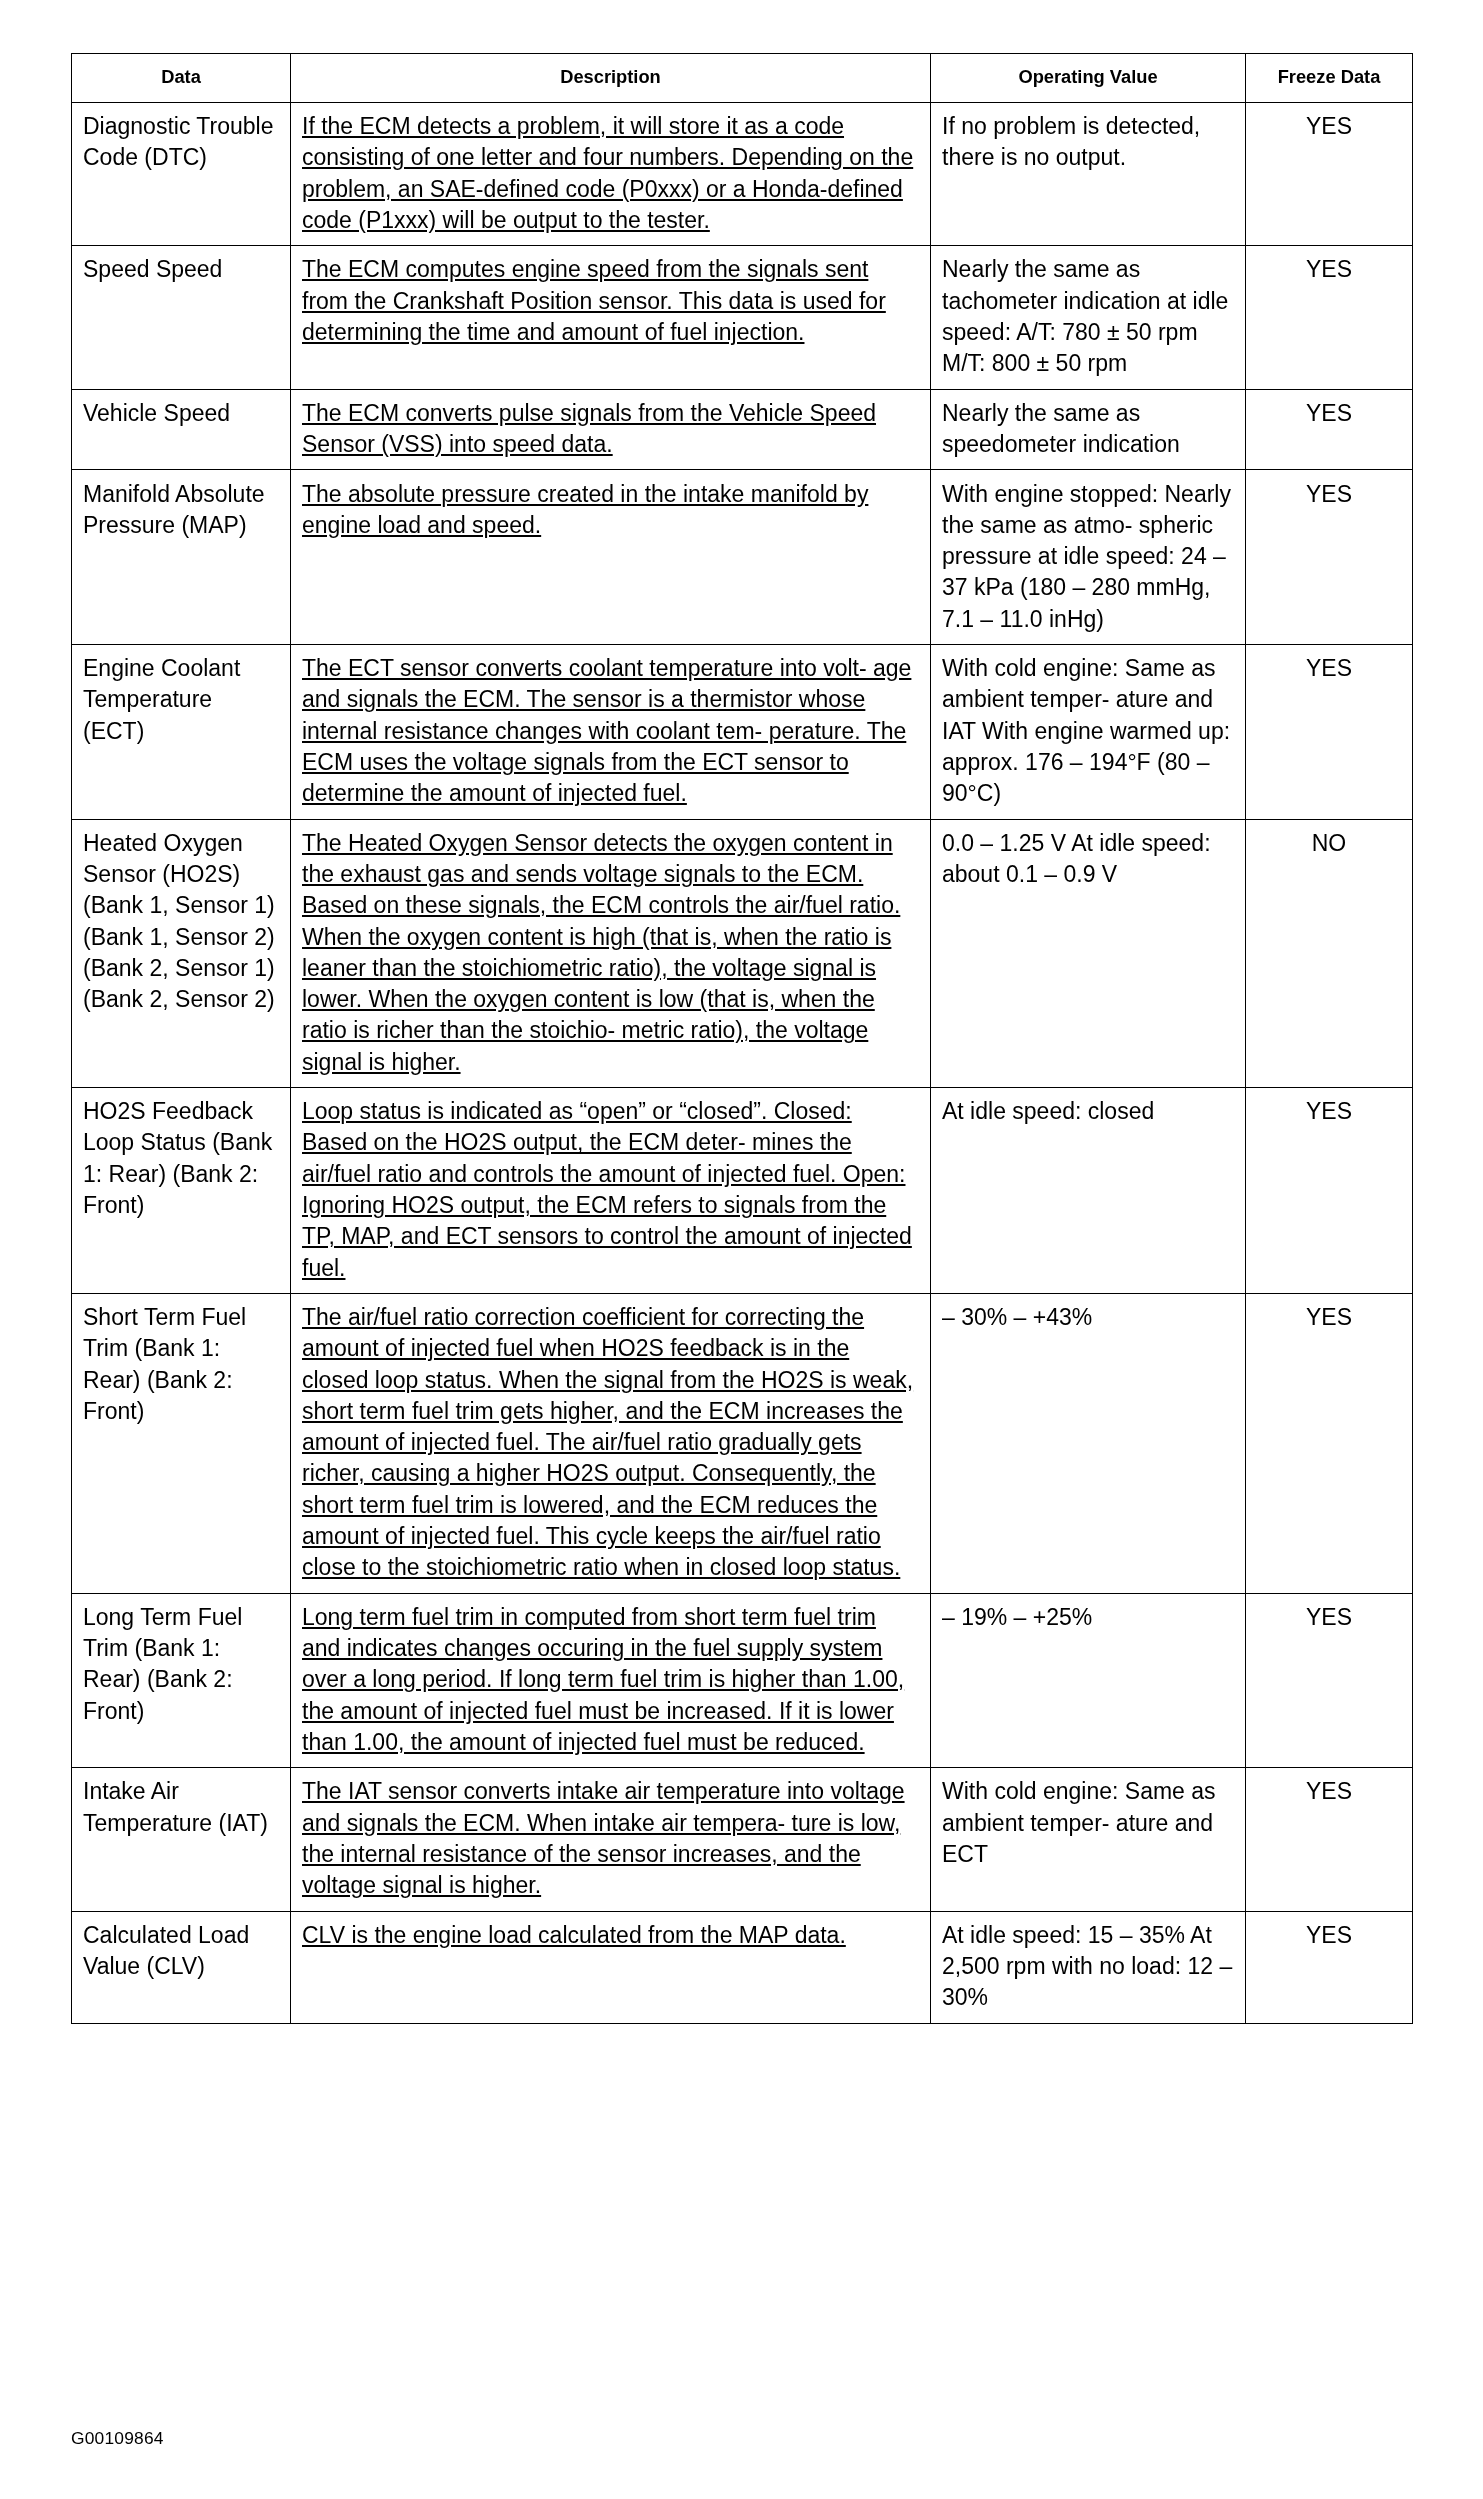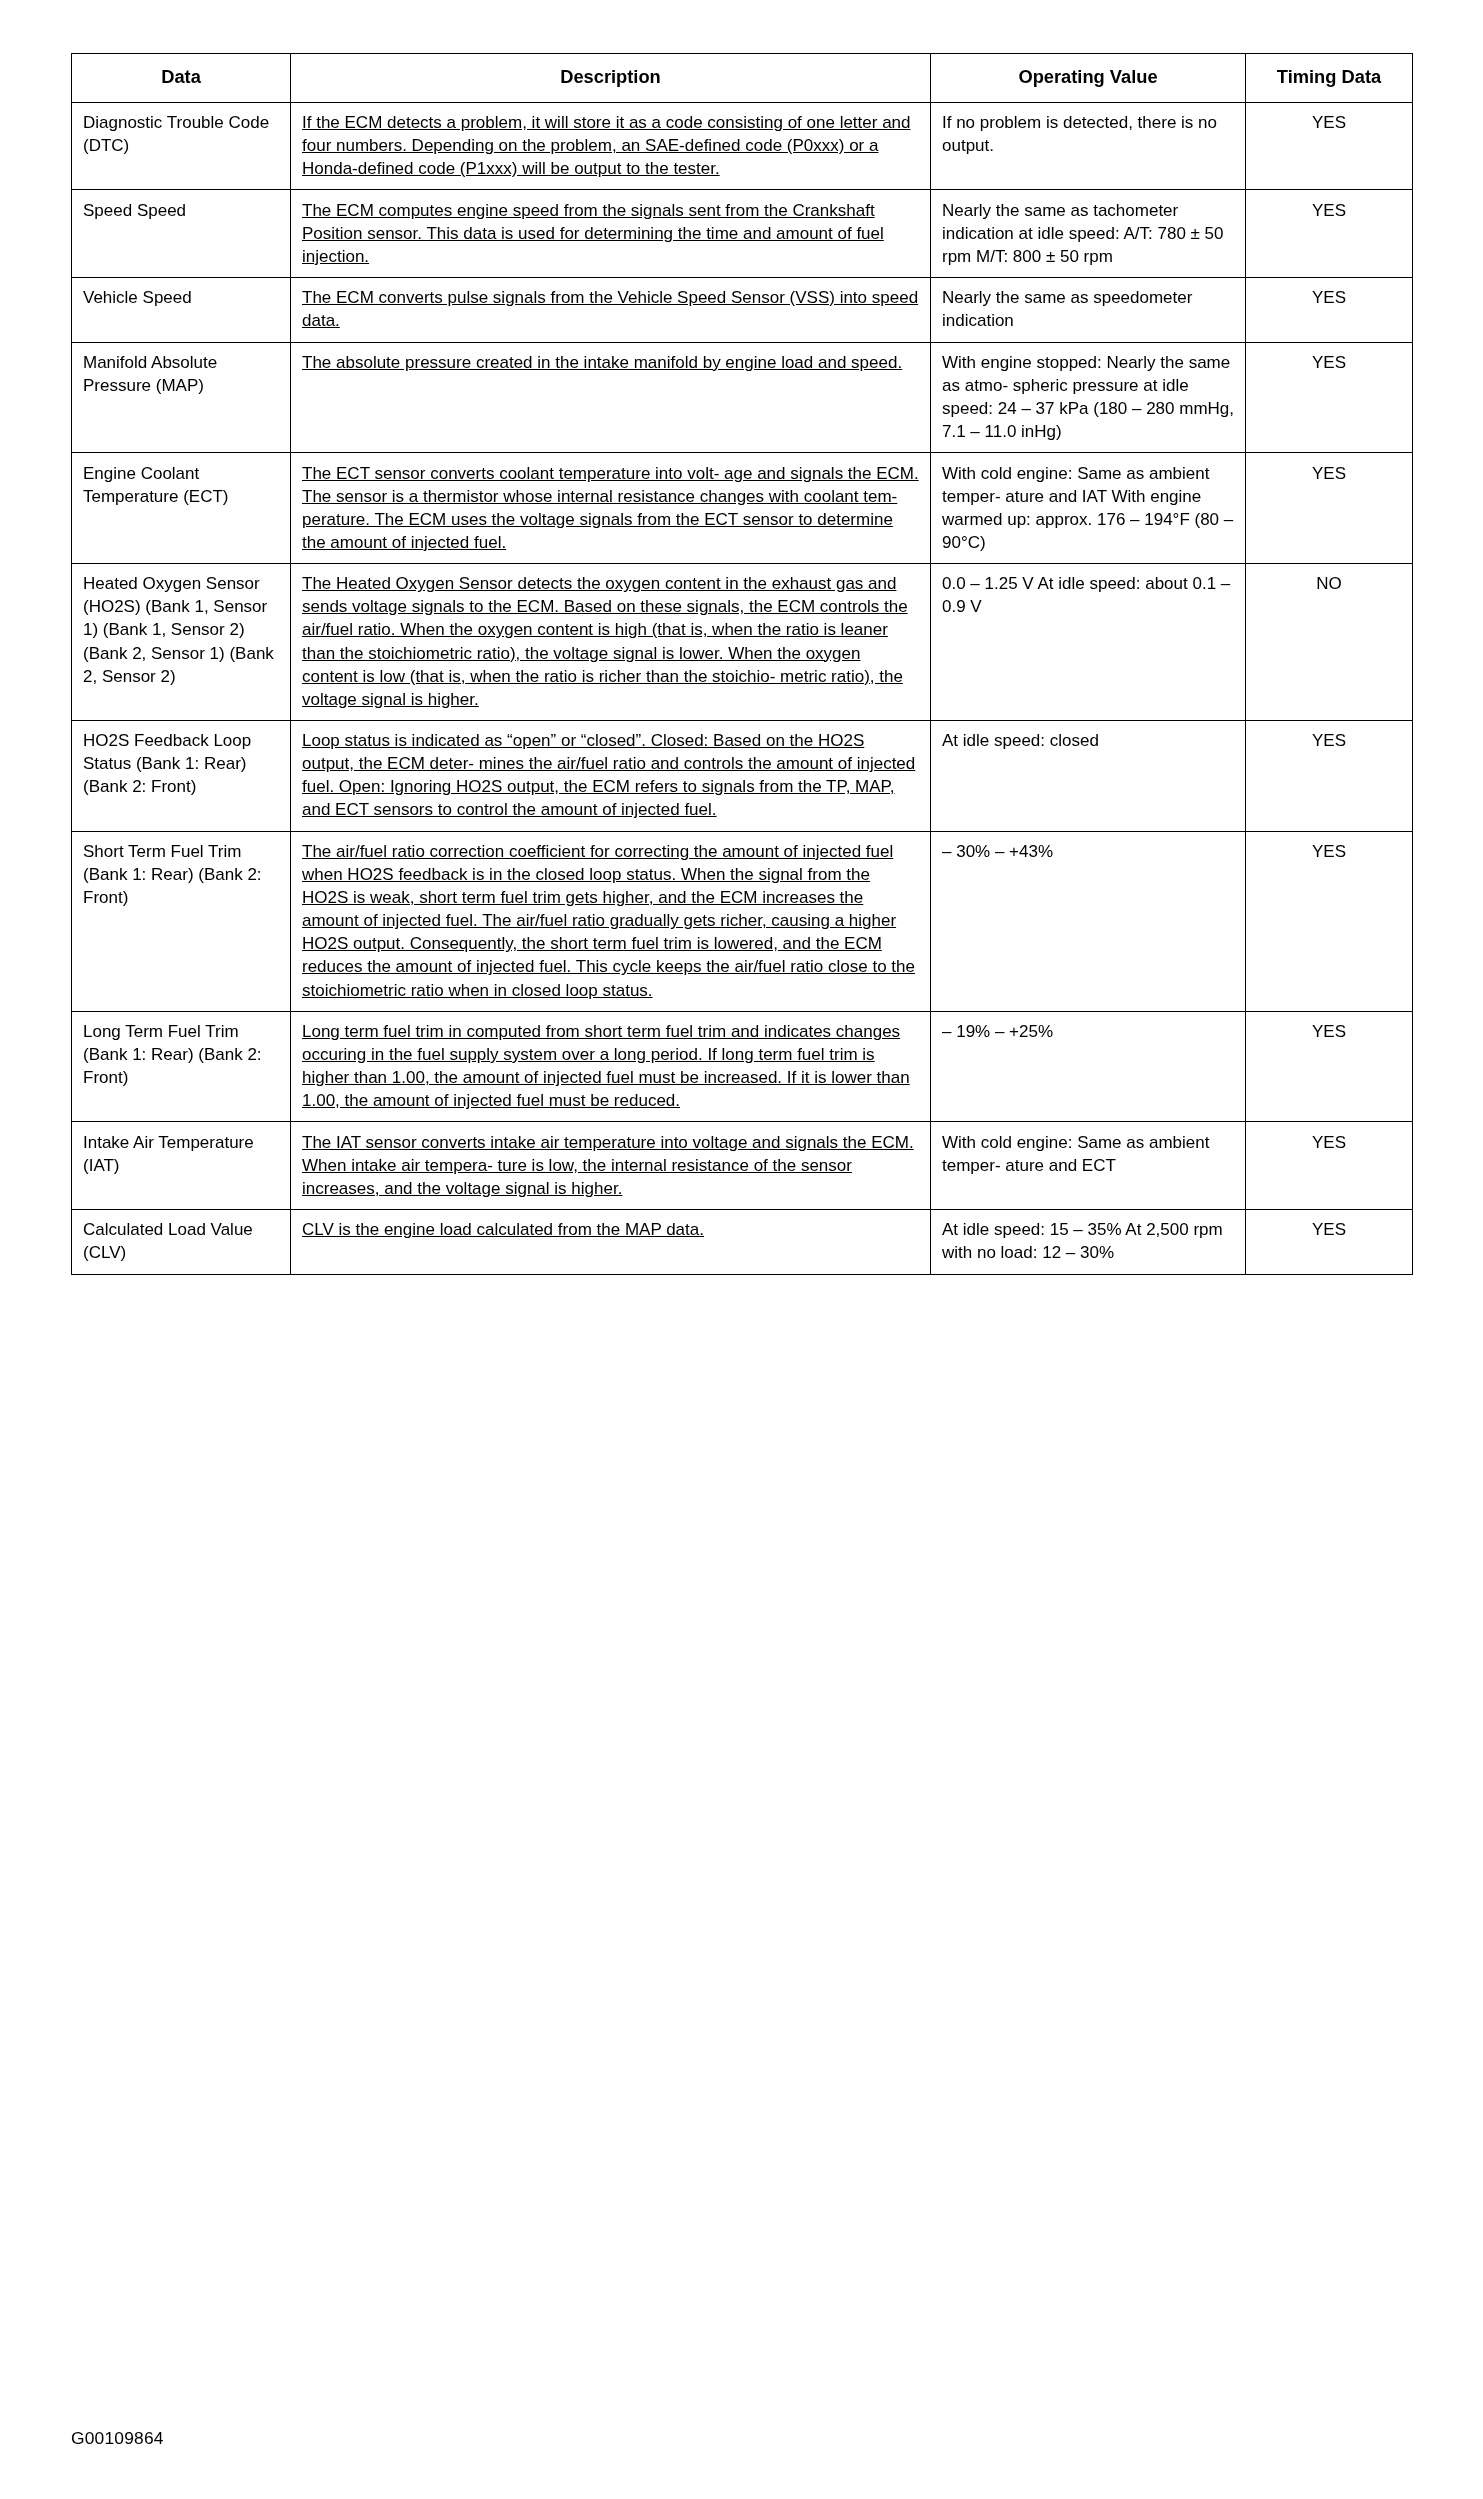--- a/index.html
+++ b/index.html
@@ -25,21 +25,21 @@
   table.spec {
     border-collapse: collapse;
     width: 1342px;
     table-layout: fixed;
     border: 1.8px solid #000;
   }
   table.spec td, table.spec th {
     border: 0.9px solid #000;
     vertical-align: top;
     padding: 8.2px 11px 9.1px 11px;
-    font-size: 17px;
+    font-size: 23px;
     line-height: 1.36;
   }
   table.spec thead th {
     text-align: center;
     vertical-align: middle;
     font-weight: bold;
     font-size: 18.3px;
     padding: 11px 5.5px 12px 5.5px;
     border-bottom: 1.8px solid #000;
   }
@@ -83,21 +83,21 @@
       <col class="c-data">
       <col class="c-desc">
       <col class="c-oper">
       <col class="c-freeze">
     </colgroup>
     <thead>
       <tr>
         <th>Data</th>
         <th>Description</th>
         <th>Operating Value</th>
-        <th>Timing Data</th>
+        <th>Freeze Data</th>
       </tr>
     </thead>
     <tbody id="table-body">
         <tr>
           <td class="data-cell">Diagnostic
 Trouble Code
 (DTC)</td>
           <td class="desc-cell">If the ECM detects a problem, it will store it as a code
 consisting of one letter and four numbers.
 Depending on the problem, an SAE-defined code

